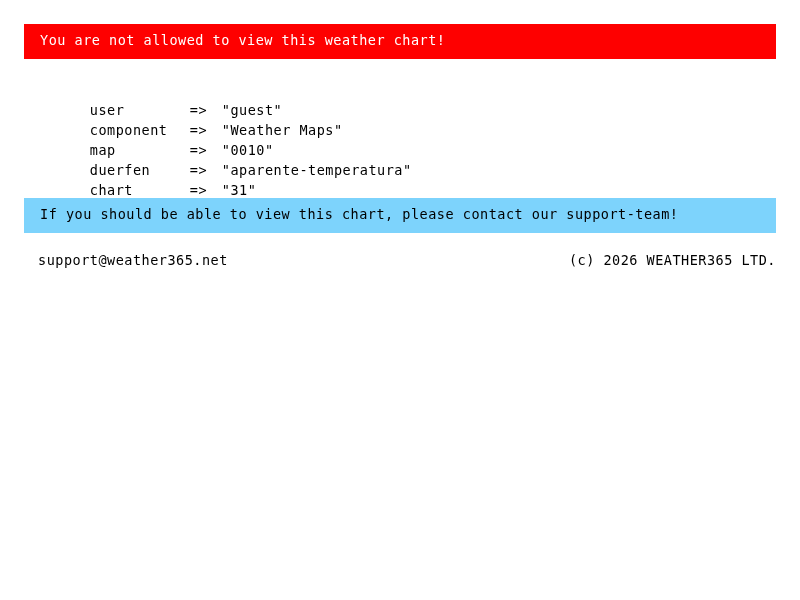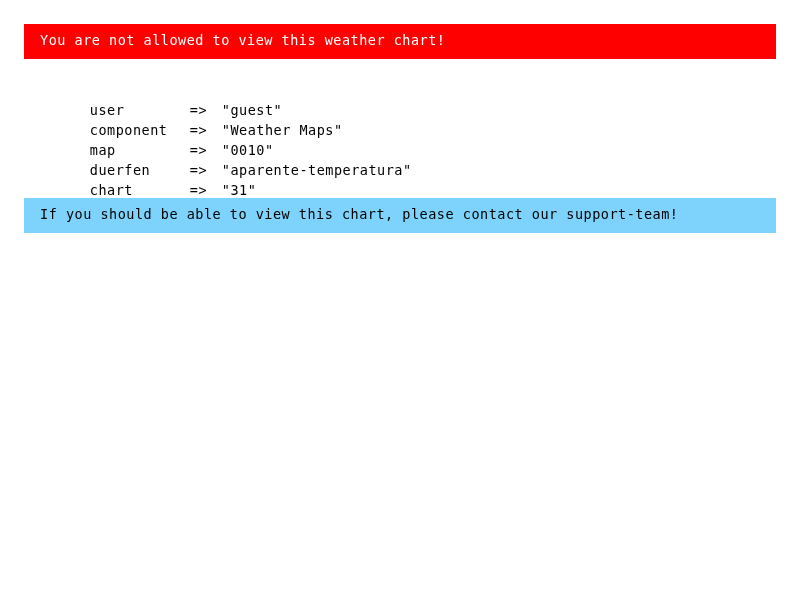--- a/index.html
+++ b/index.html
@@ -109,14 +109,18 @@
     </div>
     <div class="param-row">
       <span class="p-key">chart</span><span class="p-arrow">=&gt;</span><span class="p-val">"31"</span>
     </div>
   </div>
 
   <div class="banner banner-ok">
     <div>If you should be able to view this chart, please contact our support-team!</div>
   </div>
 
+  <div class="footer">
+    <span class="footer-left">support@weather365.net</span>
+    <span class="footer-right">(c) 2026 WEATHER365 LTD.</span>
+  </div>
 
 </div>
 
 </body></html>

